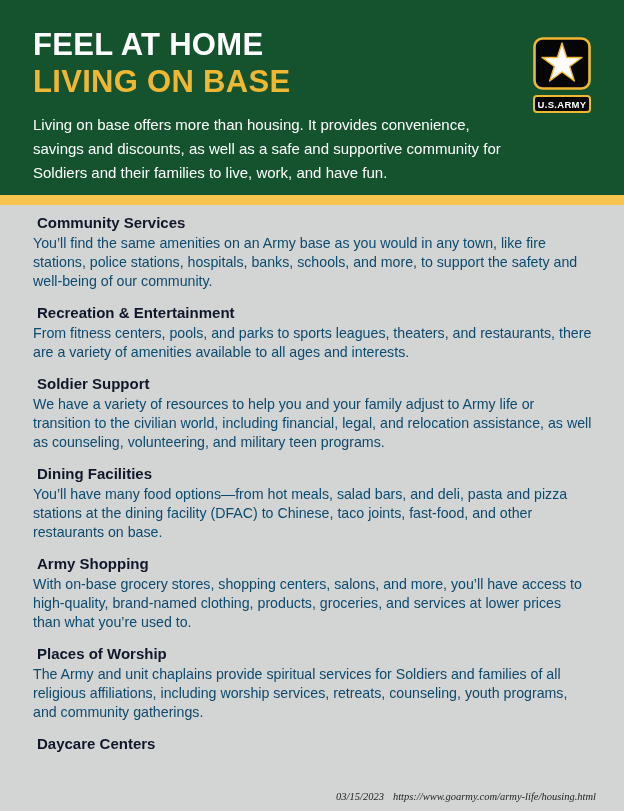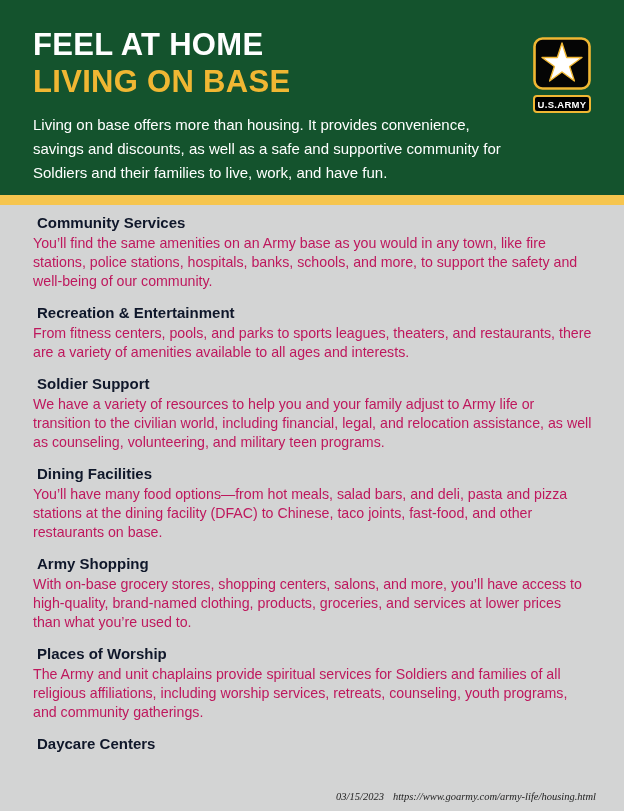--- a/index.html
+++ b/index.html
@@ -64,21 +64,21 @@
   .section { margin-bottom:12px; }
   .section-heading {
     font-size:15px;
     font-weight:bold;
     color:#0f172a;
     line-height:19px;
     margin:0 0 2px 4px;
   }
   .section-body {
     font-size:14.2px;
-    color:#be185d;
+    color:#0c4a6e;
     line-height:19px;
     margin:0;
   }
   
   .footer {
     position:absolute;
     bottom:9px; right:28px;
     font-family:"Liberation Serif", serif;
     font-style:italic;
     font-size:10.5px;

